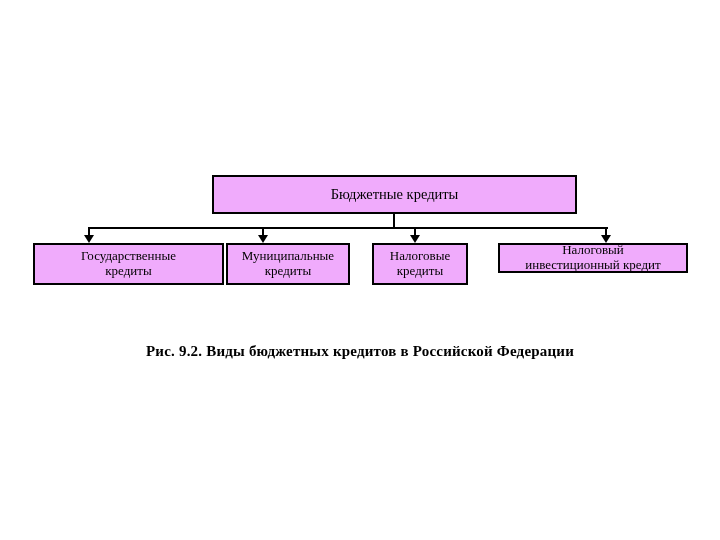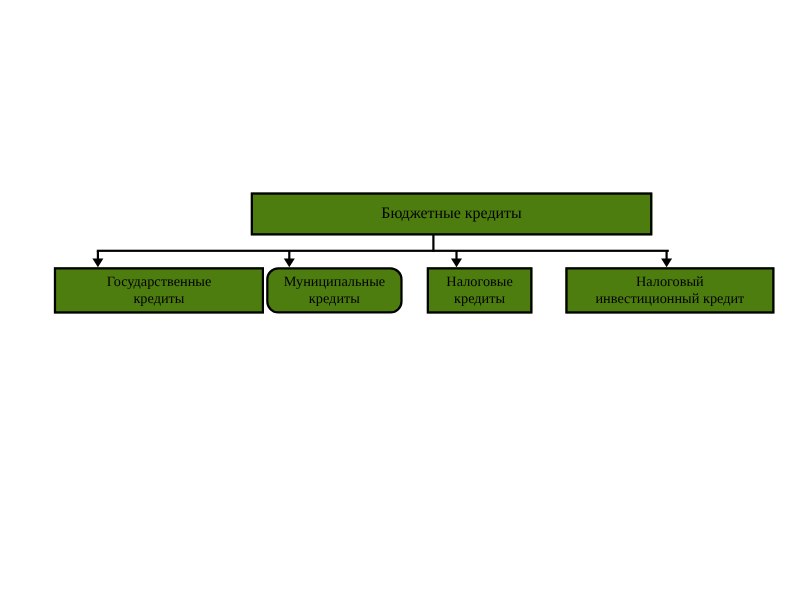--- a/index.html
+++ b/index.html
@@ -16,28 +16,27 @@
     overflow: hidden;
     font-family: "Liberation Serif", "DejaVu Serif", serif;
     color: #000000;
   }
 
   
   .node {
     position: absolute;
     box-sizing: border-box;
     border: 2px solid #000000;
-    background: #4d7c0f;
+    background: #f0abfc;
     display: flex;
     align-items: center;
     justify-content: center;
     text-align: center;
     line-height: 1.12;
     color: #000000;
-    margin-left: 16px;
   }
   .node-label {
     display: block;
     padding: 0 3px;
     white-space: pre-line;
   }
 
   
   #node-root {
     left: 212px;
@@ -54,34 +53,33 @@
     width: 191px;
     height: 42px;
     font-size: 13px;
   }
   #node-municipal {
     left: 226px;
     top: 243px;
     width: 124px;
     height: 42px;
     font-size: 13px;
-    border-radius: 11px;
   }
   #node-tax {
     left: 372px;
     top: 243px;
     width: 96px;
     height: 42px;
     font-size: 13px;
   }
   #node-tax-investment {
     left: 498px;
     top: 243px;
     width: 190px;
-    height: 42px;
+    height: 30px;
     font-size: 13px;
   }
 
   
   .conn {
     position: absolute;
     background: #000000;
   }
   
   #stub-root {
@@ -173,14 +171,15 @@
   <div class="node" id="node-tax">
     <span class="node-label">Налоговые
 кредиты</span>
   </div>
 
   <div class="node" id="node-tax-investment">
     <span class="node-label">Налоговый
 инвестиционный кредит</span>
   </div>
 
+  <div id="figure-caption">Рис. 9.2. Виды бюджетных кредитов в Российской Федерации</div>
 
 </div>
 
 </body></html>

